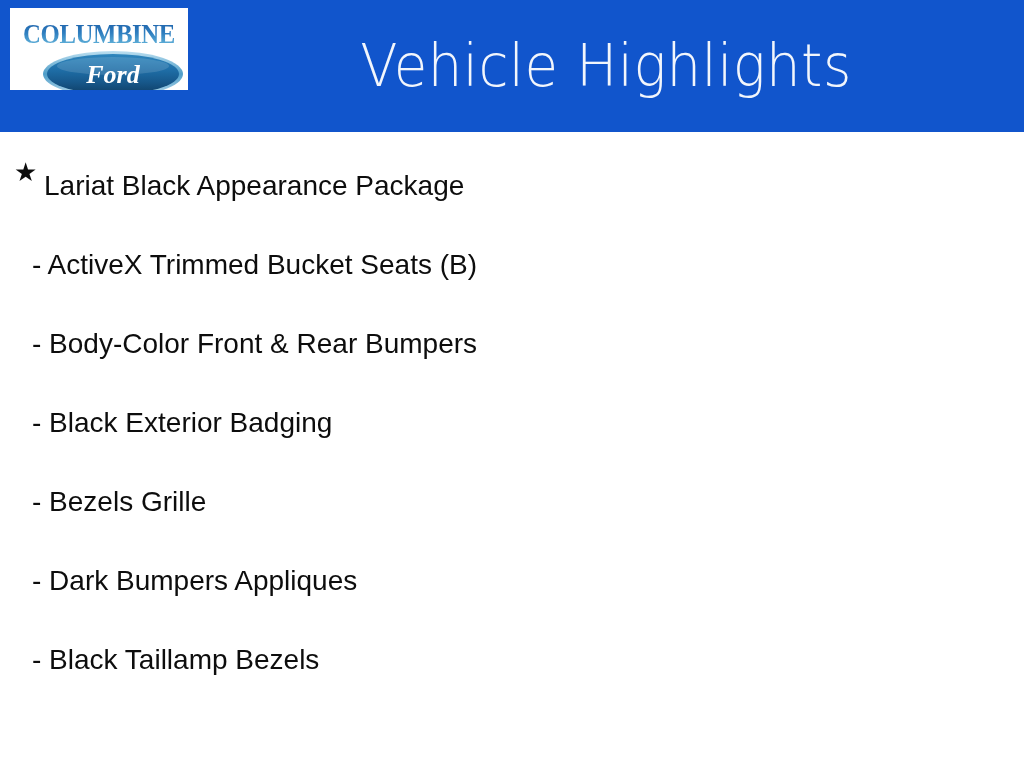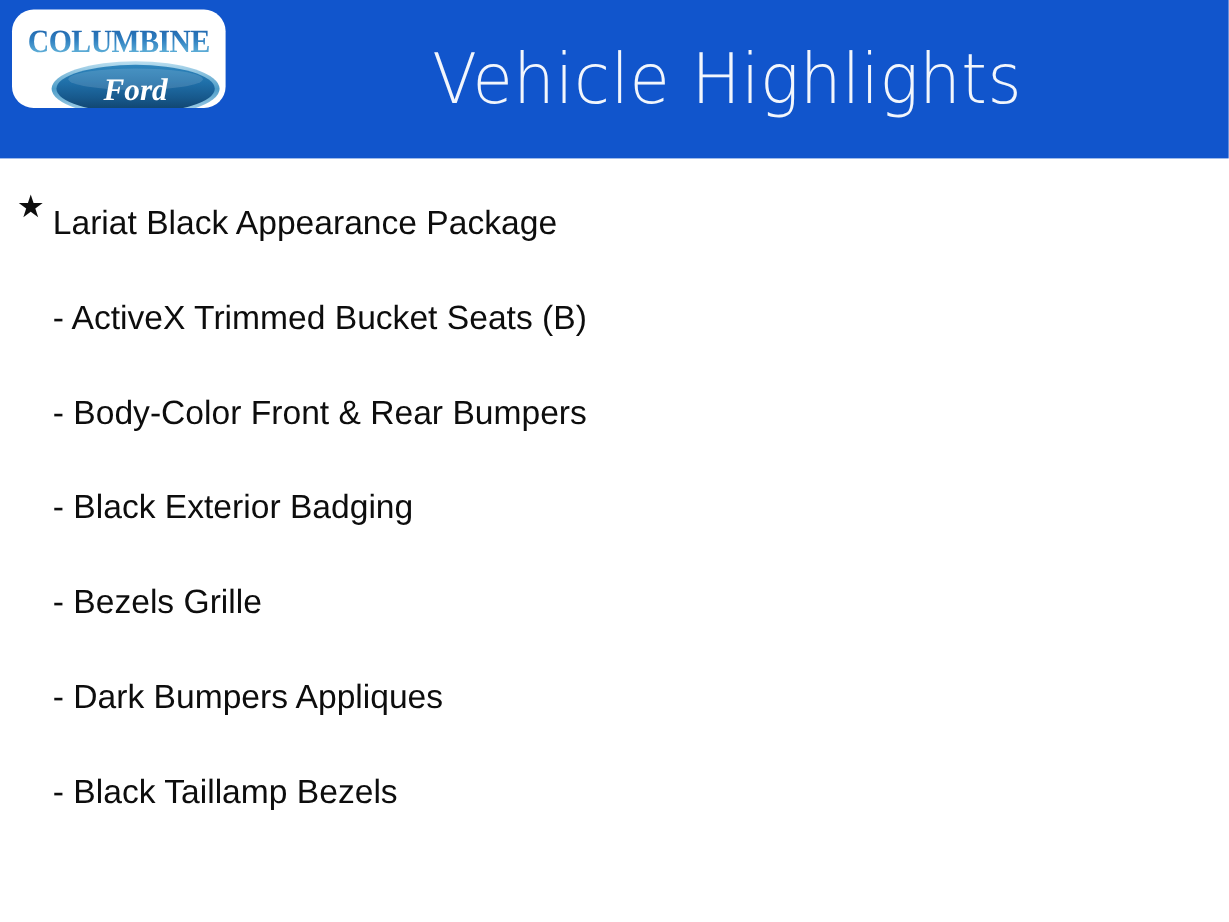--- a/index.html
+++ b/index.html
@@ -33,21 +33,20 @@
 
   
   #dealer-logo {
     position: absolute;
     left: 10px;
     top: 8px;
     width: 178px;
     height: 82px;
     background: #ffffff;
     overflow: hidden;
-    border-radius: 18px;
   }
 
   .logo-wordmark {
     position: absolute;
     left: 0;
     top: 13px;
     width: 178px;
     text-align: center;
     font-family: "Liberation Serif", serif;
     font-size: 27px;
@@ -115,21 +114,21 @@
     position: relative;
     height: 79px;
     display: flex;
     align-items: center;
     color: #0d0d0d;
     font-size: 28px;
     white-space: nowrap;
   }
 
   .line.level-0 { padding-left: 14px; }
-  .line.level-1 { padding-left: 44px; }
+  .line.level-1 { padding-left: 32px; }
 
   .star-bullet {
     display: inline-block;
     width: 30px;
     font-size: 26px;
     line-height: 1;
     color: #0d0d0d;
   }
 
   .line-text { display: inline-block; margin-top: 28px; }

